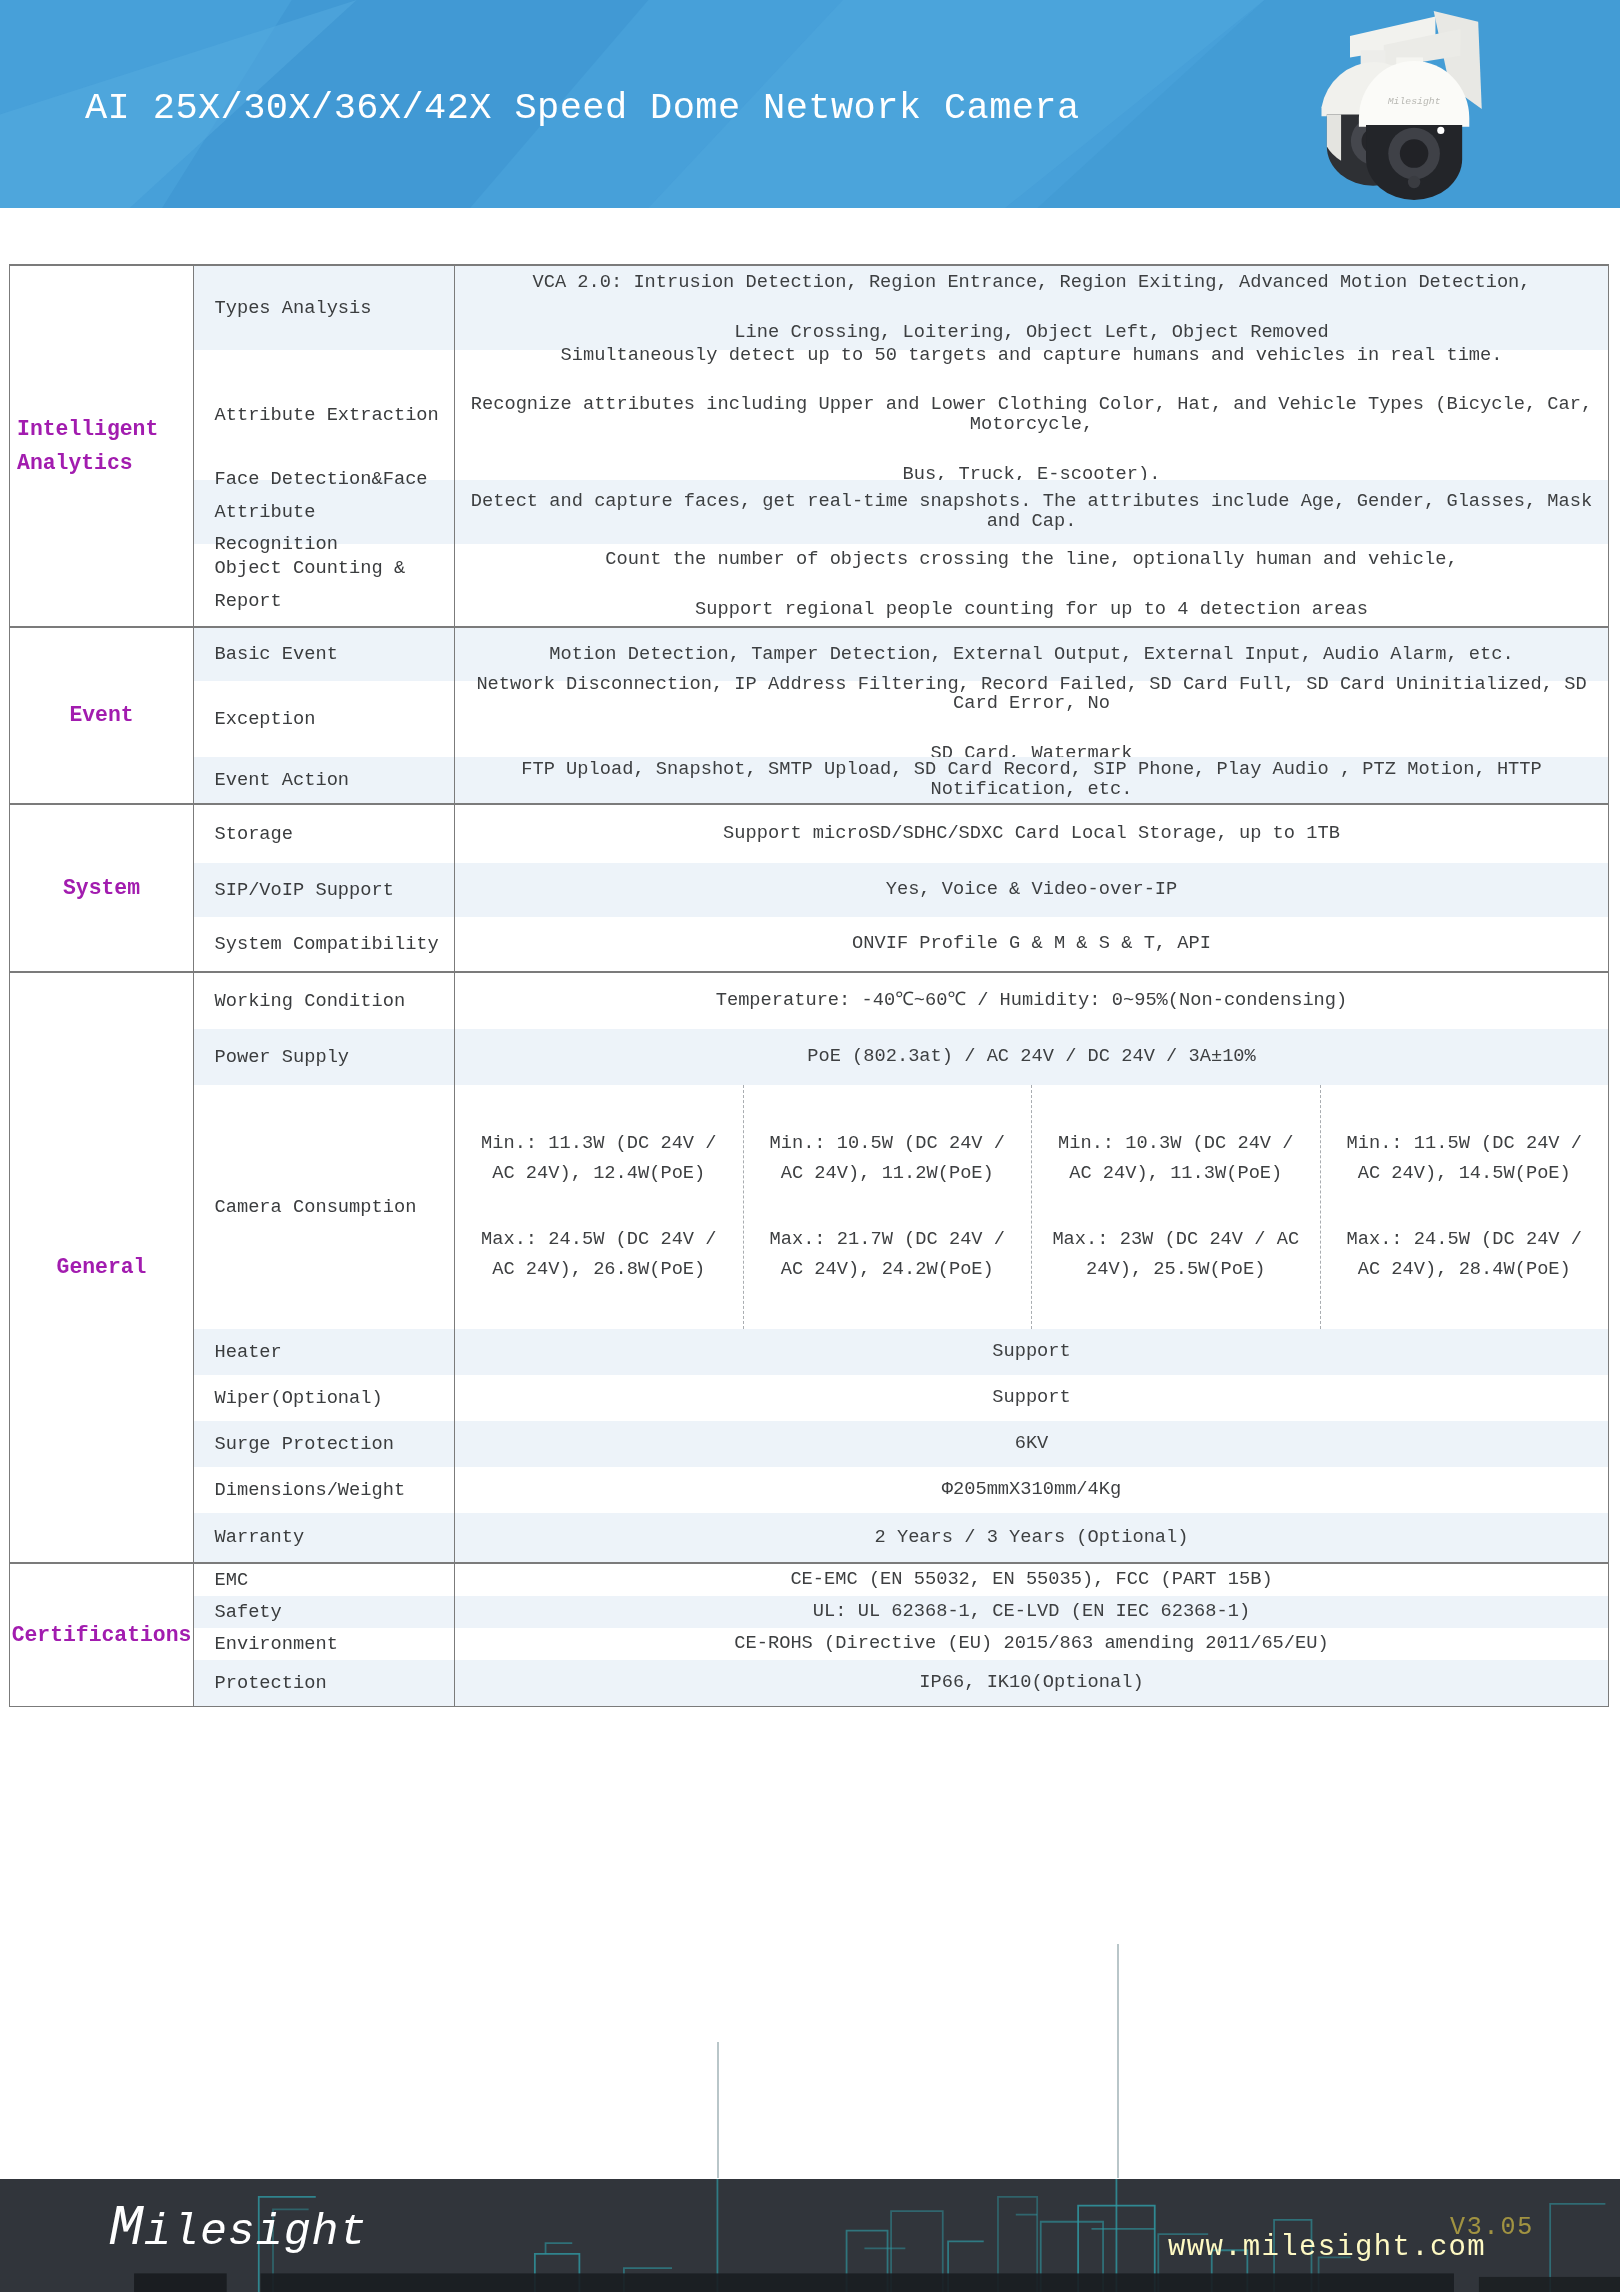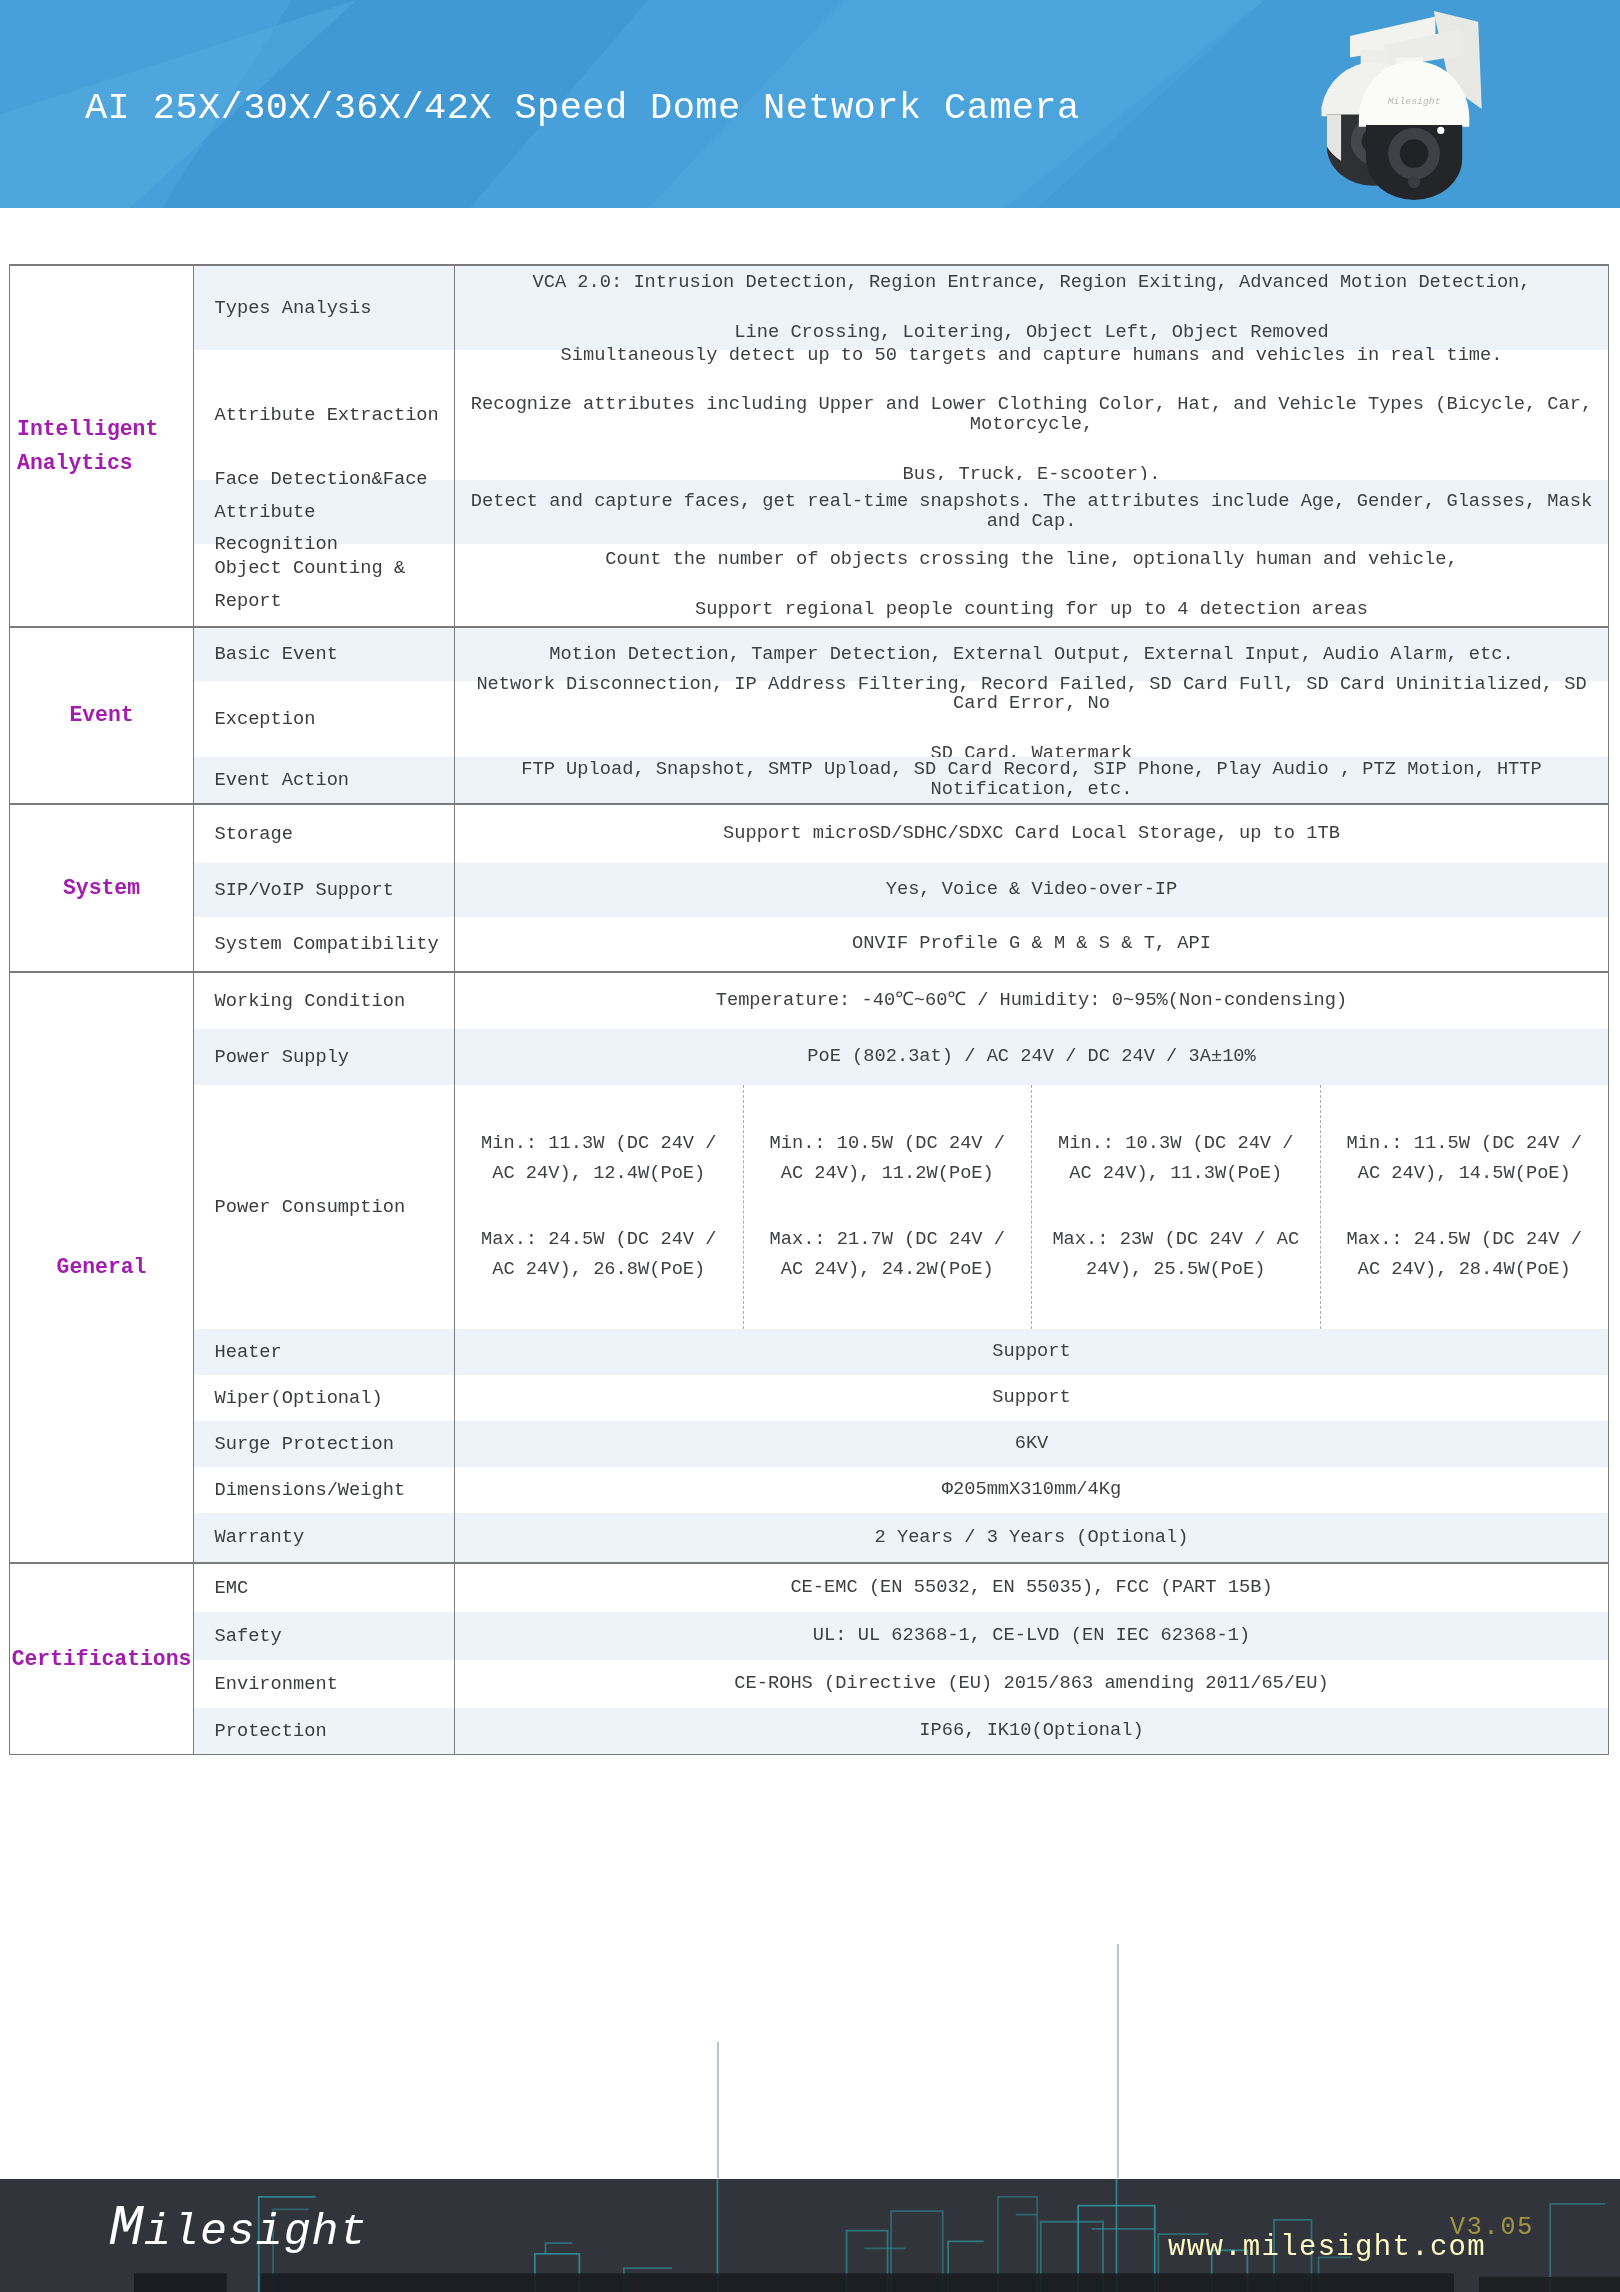--- a/index.html
+++ b/index.html
@@ -44,21 +44,21 @@
     grid-column:3; display:flex; flex-direction:column; justify-content:center; align-items:center;
     text-align:center; font-size:18.7px; padding:0 12.5px; gap:30px;
   }
   .cline { line-height:1.05; }
   .tint { background:#edf3f9; }
 
   
   .h94{height:84px} .h146{height:130px} .h72{height:64px} .h92{height:82px}
   .h60{height:53px} .h85{height:76px} .h52{height:46px}
   .h65{height:58px} .h61{height:54px}
-  .h63{height:56px} .h213{height:244px} .h55{height:49px} .h54{height:48px}
+  .h63{height:56px} .h213{height:244px} .h55{height:49px} .h54{height:32px}
 
   
   .content.power { flex-direction:row; align-items:stretch; padding:0; gap:0; }
   .pcol {
     flex:1 1 0; display:flex; flex-direction:column; justify-content:center; gap:36px;
     padding:9px 18px; text-align:center; border-right:1.8px dashed #a9adb1; line-height:1.6;
   }
   .pcol:last-child { border-right:none; }
 
   
@@ -192,21 +192,21 @@
       <div class="cell label h63">Working Condition</div>
       <div class="cell content h63">
         <div class="cline">Temperature: -40℃~60℃  / Humidity: 0~95%(Non-condensing)</div>
       </div>
 
       <div class="cell label h63 tint">Power Supply</div>
       <div class="cell content h63 tint">
         <div class="cline">PoE (802.3at) / AC 24V / DC 24V / 3A±10%</div>
       </div>
 
-      <div class="cell label h213">Power Consumption</div>
+      <div class="cell label h213">Camera Consumption</div>
       <div class="cell content power h213">
         <div class="pcol">
           <div class="pmin">Min.: 11.3W (DC 24V / AC 24V), 12.4W(PoE)</div>
           <div class="pmax">Max.: 24.5W (DC 24V / AC 24V), 26.8W(PoE)</div>
         </div>
         <div class="pcol">
           <div class="pmin">Min.: 10.5W (DC 24V / AC 24V), 11.2W(PoE)</div>
           <div class="pmax">Max.: 21.7W (DC 24V / AC 24V), 24.2W(PoE)</div>
         </div>
         <div class="pcol">

